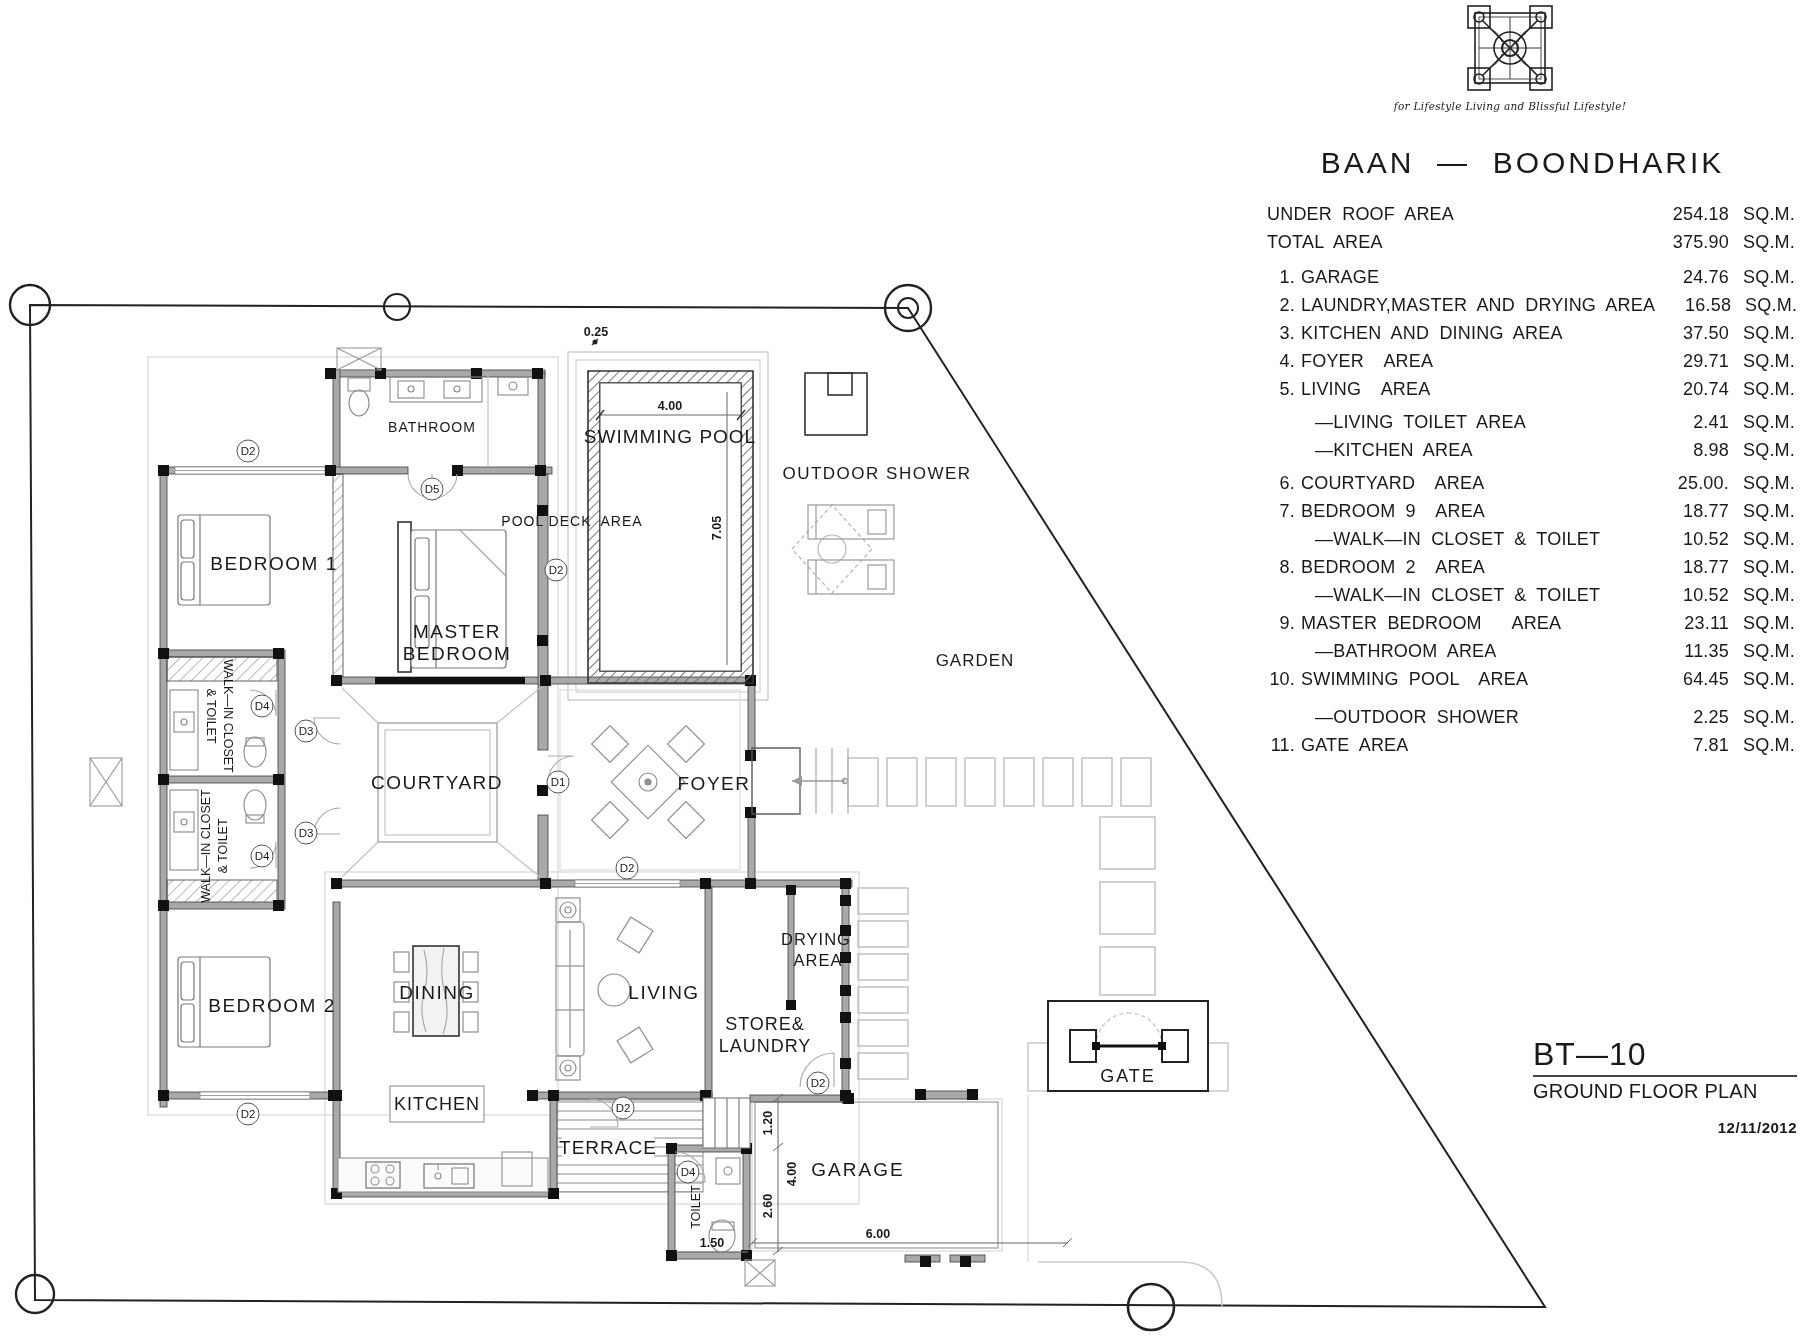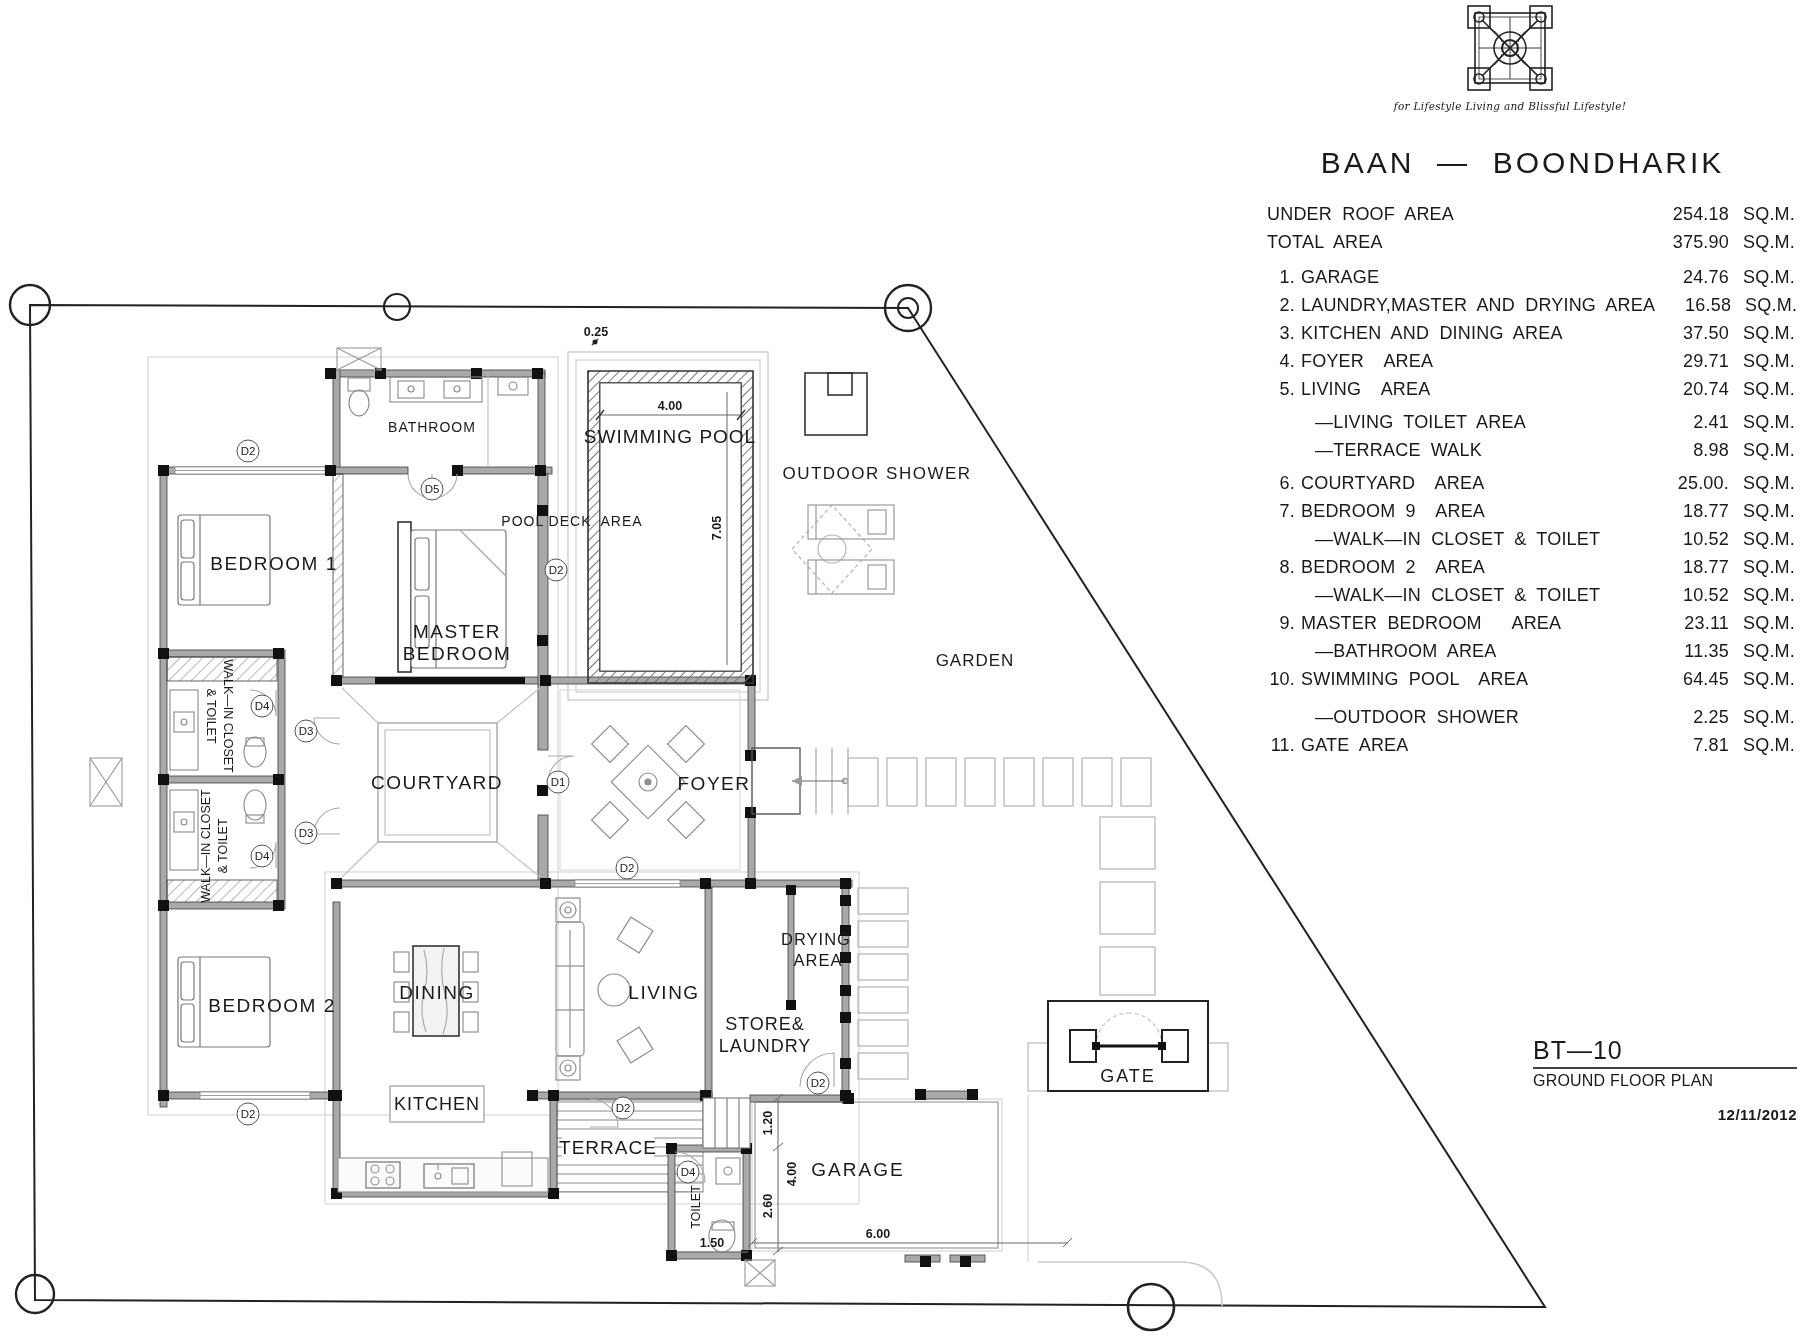--- a/index.html
+++ b/index.html
@@ -19,23 +19,23 @@
   .arow .lbl{white-space:pre;}
   .arow .lbl.sub{padding-left:14px;}
   .arow .val{text-align:right;padding-right:6px;}
   .arow .unit{text-align:left;padding-left:8px;white-space:nowrap;}
   .arow.summary{grid-template-columns:1fr 82px 62px;}
   .gap-sm{margin-top:5px;}
   .gap-md{margin-top:7px;}
   .gap-lg{margin-top:10px;}
 
   .footerblock{position:absolute;left:1533px;top:1036px;width:264px;}
-  .sheet-no{font-size:25px;letter-spacing:1px;}
+  .sheet-no{font-size:32px;letter-spacing:1px;}
   .footer-rule{border-top:2px solid #444;margin-top:2px;}
-  .drawing-name{font-size:16px;letter-spacing:.2px;margin-top:3px;white-space:nowrap;}
+  .drawing-name{font-size:20px;letter-spacing:.2px;margin-top:3px;white-space:nowrap;}
   .drawing-date{font-size:15px;font-weight:bold;text-align:right;margin-top:16px;letter-spacing:.5px;}
 </style>
 </head>
 <body>
 
 <svg id="plan-svg" width="1800" height="1343" viewBox="0 0 1800 1343">
   <defs>
     <pattern id="hatch" width="7" height="7" patternTransform="rotate(45)" patternUnits="userSpaceOnUse">
       <line x1="0" y1="0" x2="0" y2="7" stroke="#777" stroke-width="2"></line>
     </pattern>
@@ -574,21 +574,21 @@
     <span class="unit">SQ.M.</span>
   </div>
   <div class="arow gap-sm">
     <span class="no"></span>
     <span class="lbl sub">—LIVING TOILET AREA</span>
     <span class="val">2.41</span>
     <span class="unit">SQ.M.</span>
   </div>
   <div class="arow">
     <span class="no"></span>
-    <span class="lbl sub">—TERRACE WALK</span>
+    <span class="lbl sub">—KITCHEN AREA</span>
     <span class="val">8.98</span>
     <span class="unit">SQ.M.</span>
   </div>
   <div class="arow gap-sm">
     <span class="no">6.</span>
     <span class="lbl">COURTYARD  AREA</span>
     <span class="val">25.00.</span>
     <span class="unit">SQ.M.</span>
   </div>
   <div class="arow">

